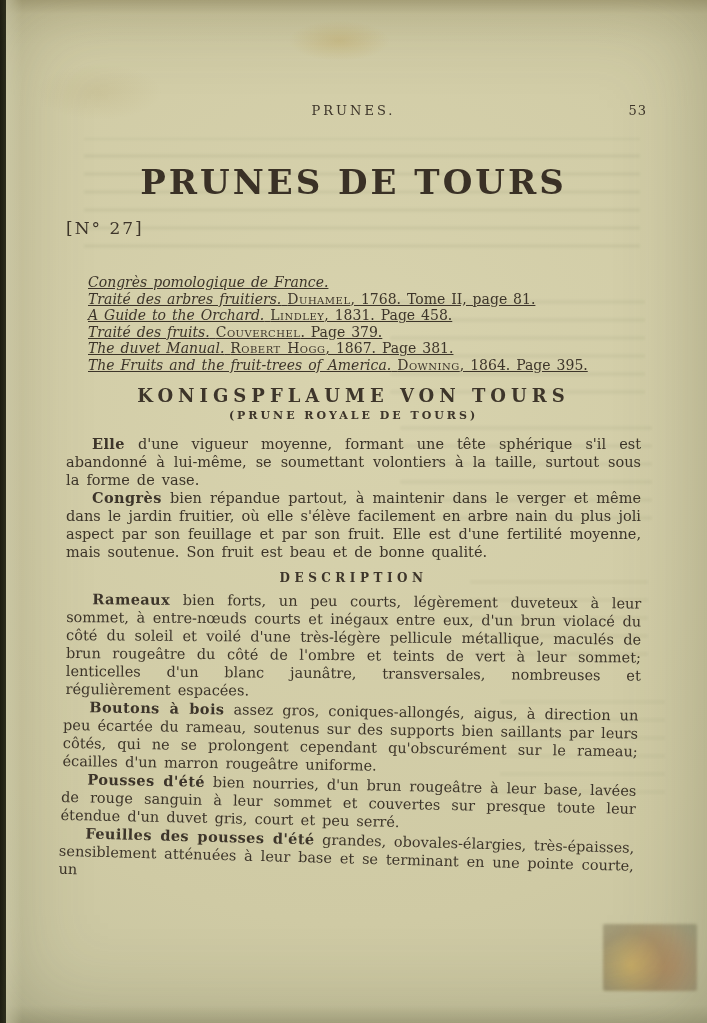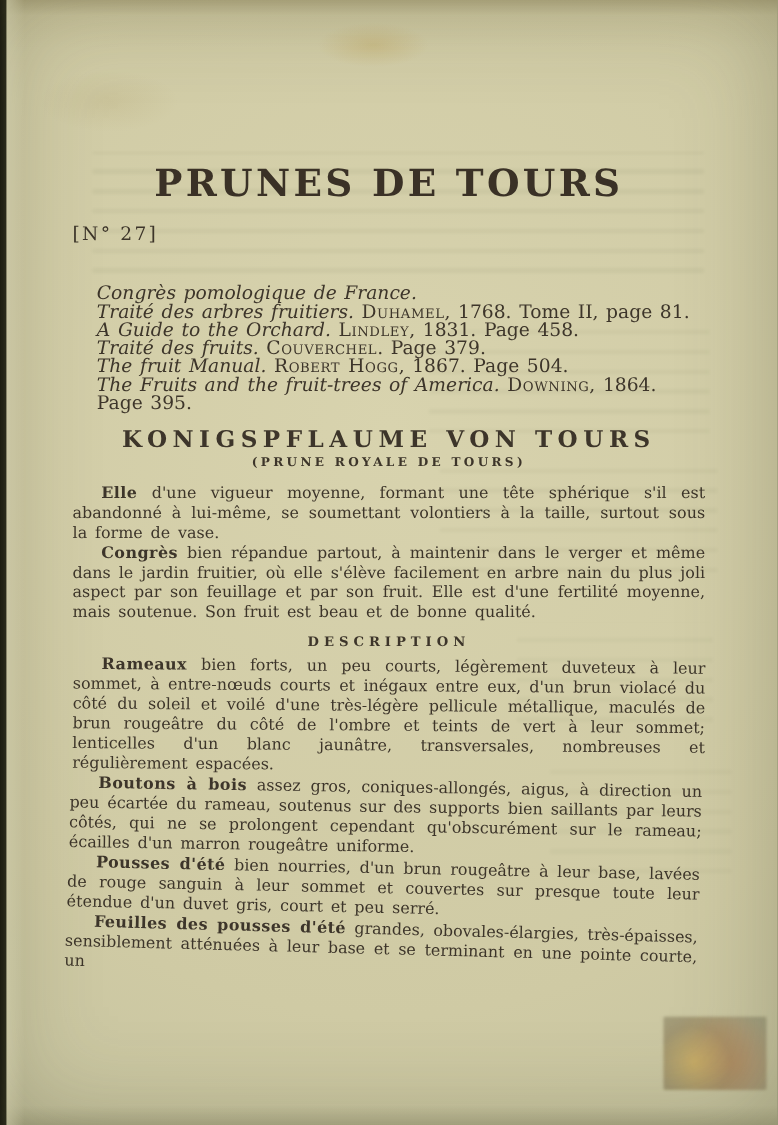--- a/index.html
+++ b/index.html
@@ -51,26 +51,26 @@
   .running-head { position:relative; text-align:center;
     font-size:13px; letter-spacing:3px; }
   .rh-num { position:absolute; right:-6px; top:0; letter-spacing:1px; }
 
   .variety-title { margin:44px 0 0 0; text-align:center; font-weight:700;
     font-size:34px; letter-spacing:3px; color:#3a3126; }
   .variety-number { margin-top:16px; 
     font-size:17px; letter-spacing:2px; }
 
   .refs { margin:36px 0 0 0; padding:0 0 0 22px; list-style:none;
-    font-size:17px; line-height:16.6px; word-spacing:1.5px; }
+    font-size:14px; line-height:16.6px; word-spacing:1.5px;text-decoration:underline; }
   .refs i, .ital { font-style:italic; }
   .sc { font-variant:small-caps; letter-spacing:.5px; }
 
   .german-name { margin:11px 0 0 0; text-align:center; font-weight:700;
-    font-size:21px; letter-spacing:5px; }
+    font-size:18px; letter-spacing:5px; }
   .german-sub { margin-top:3px; text-align:center; font-weight:700;
     font-size:11px; letter-spacing:3px; }
   .german-ref { margin:9px 0 0 20px; font-size:13.5px; }
 
   .origin { margin:22px auto 0 auto; max-width:520px; text-align:center;
     font-size:14.5px; line-height:19px; word-spacing:2px; }
 
   .para { margin:0; font-size:14.5px; line-height:18px; text-align:justify;
     text-indent:26px; word-spacing:2.5px; }
   .para.first { margin-top:13px; }
@@ -94,30 +94,34 @@
 
   <div class="ghost g1"></div>
   <div class="ghost g2"></div>
   <div class="ghost g3"></div>
   <div class="ghost g4"></div>
   <div class="ghost g5"></div>
   <div class="plate-ghost"></div>
 
   <div class="page-content">
 
+    <div class="running-head">
+      <span>PRUNES.</span>
+      <span class="rh-num">53</span>
+    </div>
 
     <h1 class="variety-title">PRUNES DE TOURS</h1>
     <div class="variety-number">[N° 27]</div>
 
     <ul class="refs">
       <li><i>Congrès pomologique de France.</i><span class="sc"></span><span></span></li>
       <li><i>Traité des arbres fruitiers.</i> <span class="sc">Duhamel</span><span>, 1768. Tome II, page 81.</span></li>
       <li><i>A Guide to the Orchard.</i> <span class="sc">Lindley</span><span>, 1831. Page 458.</span></li>
       <li><i>Traité des fruits.</i> <span class="sc">Couverchel</span><span>. Page 379.</span></li>
-      <li><i>The fruit Manual.</i> <span class="sc">Robert Hogg</span><span>, 1867. Page 504.</span></li>
+      <li><i>The duvet Manual.</i> <span class="sc">Robert Hogg</span><span>, 1867. Page 381.</span></li>
       <li><i>The Fruits and the fruit-trees of America.</i> <span class="sc">Downing</span><span>, 1864. Page 395.</span></li>
     </ul>
 
     <h2 class="german-name">KONIGSPFLAUME VON TOURS</h2>
     <div class="german-sub">(PRUNE ROYALE DE TOURS)</div>
 
 
 
     <p class="para first"><span class="lead">Elle</span><span> d'une vigueur moyenne, formant une tête sphérique s'il est abandonné à lui-même, se soumettant volontiers à la taille, surtout sous la forme de vase.</span></p>
     <p class="para"><span class="lead">Congrès</span><span> bien répandue partout, à maintenir dans le verger et même dans le jardin fruitier, où elle s'élève facilement en arbre nain du plus joli aspect par son feuillage et par son fruit. Elle est d'une fertilité moyenne, mais soutenue. Son fruit est beau et de bonne qualité.</span></p>

